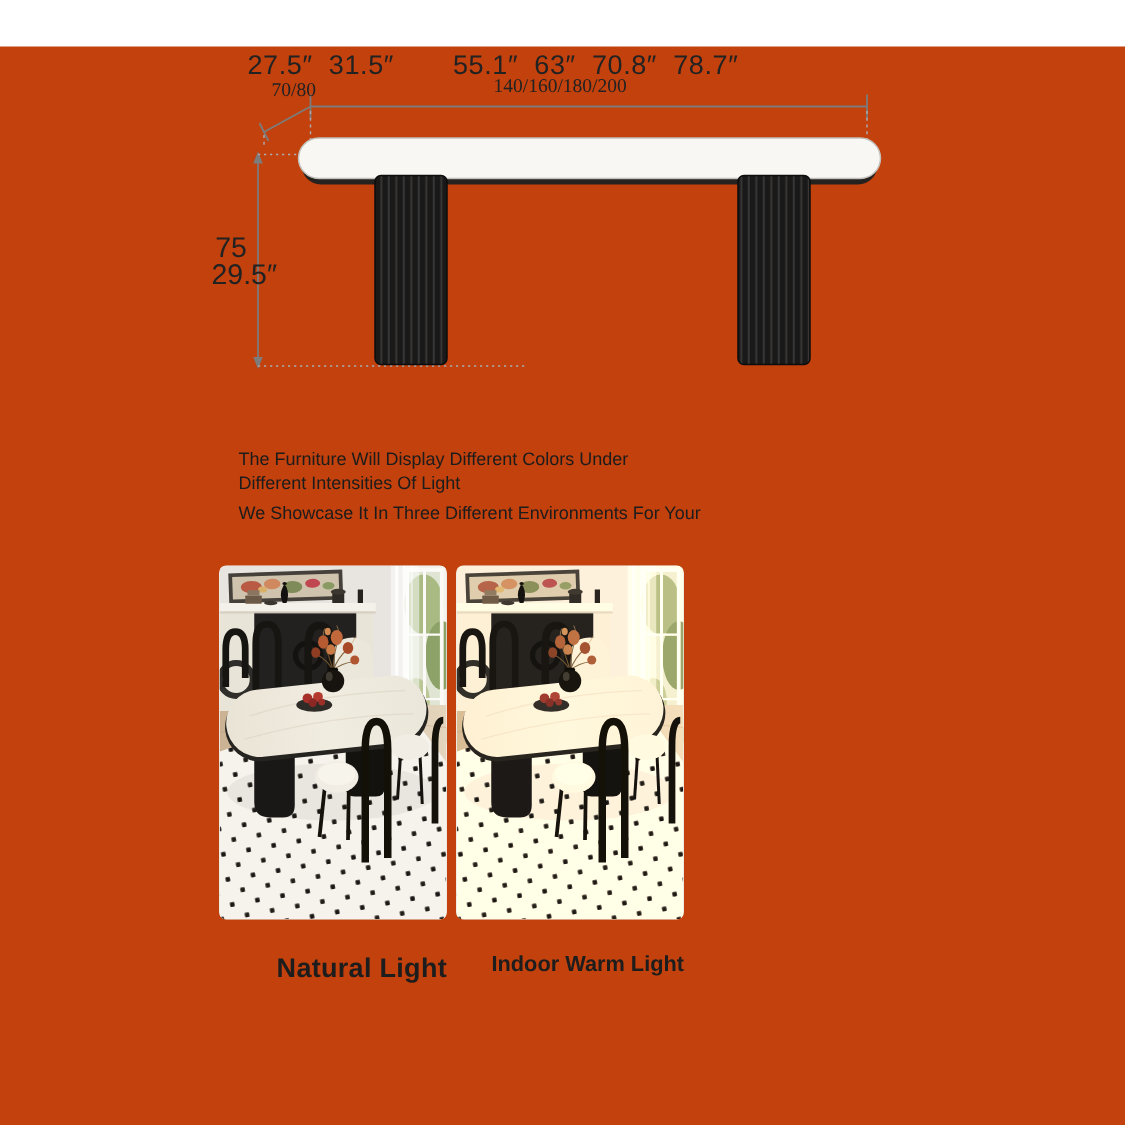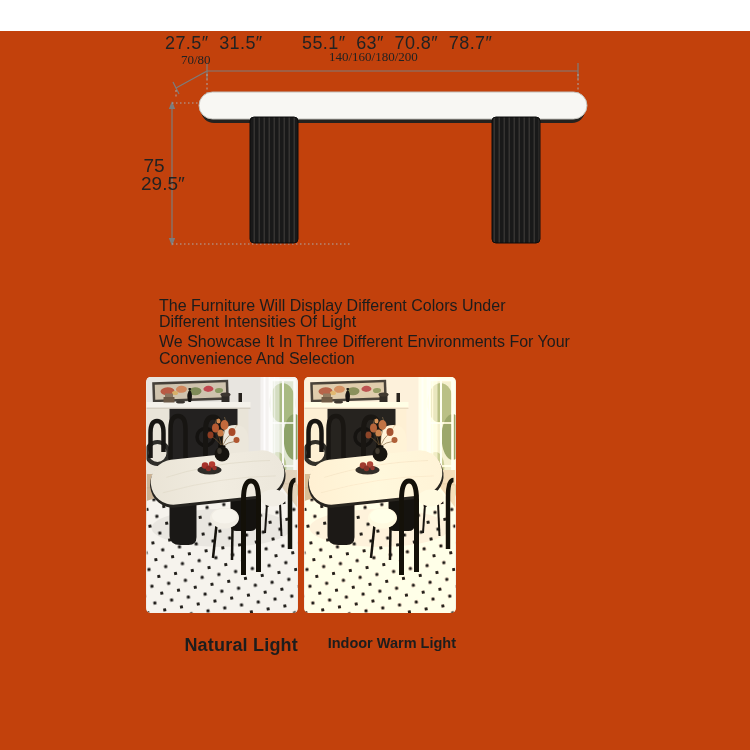--- a/index.html
+++ b/index.html
@@ -6,21 +6,21 @@
   .canvas{
     position:relative;width:750px;height:750px;background:#c2410c;overflow:hidden;
     font-family:"Liberation Sans","DejaVu Sans",sans-serif;color:var(--ink,#1d1d1d);margin-top:31px;
   }
   .abs{position:absolute;}
   
   .dim-inch{font-size:18px;line-height:20px;letter-spacing:.4px;color:#222;white-space:pre;}
   .dim-cm{font-size:13px;line-height:14px;color:#222;white-space:pre;font-family:Liberation Serif, serif;}
   .dim-h{font-size:19px;line-height:20px;color:#222;}
   
-  .desc{left:159px;top:267px;font-size:16px;line-height:16.2px;color:#1c1c1c;}
+  .desc{left:159px;top:267px;font-size:12px;line-height:16.2px;color:#1c1c1c;}
   .desc .para2{margin-top:4px;}
   
   .gallery{left:146px;top:346px;display:flex;gap:6px;}
   .gcol{width:152px;display:flex;flex-direction:column;align-items:flex-end;}
   .photo{width:152px;height:236px;border-radius:5px;overflow:hidden;background:#ece9e4;}
   .photo svg{display:block;width:152px;height:236px;}
   .gcol[data-mode="warm"] svg{filter:sepia(.26) saturate(1.12) brightness(1.0);}
   .gcol[data-mode="cool"] svg{filter:saturate(.7) brightness(1.045);}
   .caption{margin-top:22px;text-align:center;color:#1d1d1d;font-weight:700;white-space:nowrap;}
   .gcol:nth-child(1) .caption{font-size:18px;letter-spacing:.2px;}
@@ -224,21 +224,20 @@
   <div class="abs dim-inch" style="left:302px;top:2px">55.1″  63″  70.8″  78.7″</div>
   <div class="abs dim-cm" style="left:181px;top:22px">70/80</div>
   <div class="abs dim-cm" style="left:329px;top:19px">140/160/180/200</div>
   <div class="abs dim-h" style="left:140px;top:125px;width:28px;text-align:center">75</div>
   <div class="abs dim-h" style="left:141px;top:143px">29.5″</div>
 
   <div class="abs desc">
     <div>The Furniture Will Display Different Colors Under</div>
     <div>Different Intensities Of Light</div>
     <div class="para2">We Showcase It In Three Different Environments For Your</div>
-    <div>Convenience And Selection</div>
   </div>
 
   <div class="abs gallery">
     <div class="gcol" data-mode="natural">
       <div class="photo">
         <svg viewBox="0 0 302 472">
             <use href="#scene"></use>
           </svg>
       </div>
       <div class="caption">Natural Light</div>

